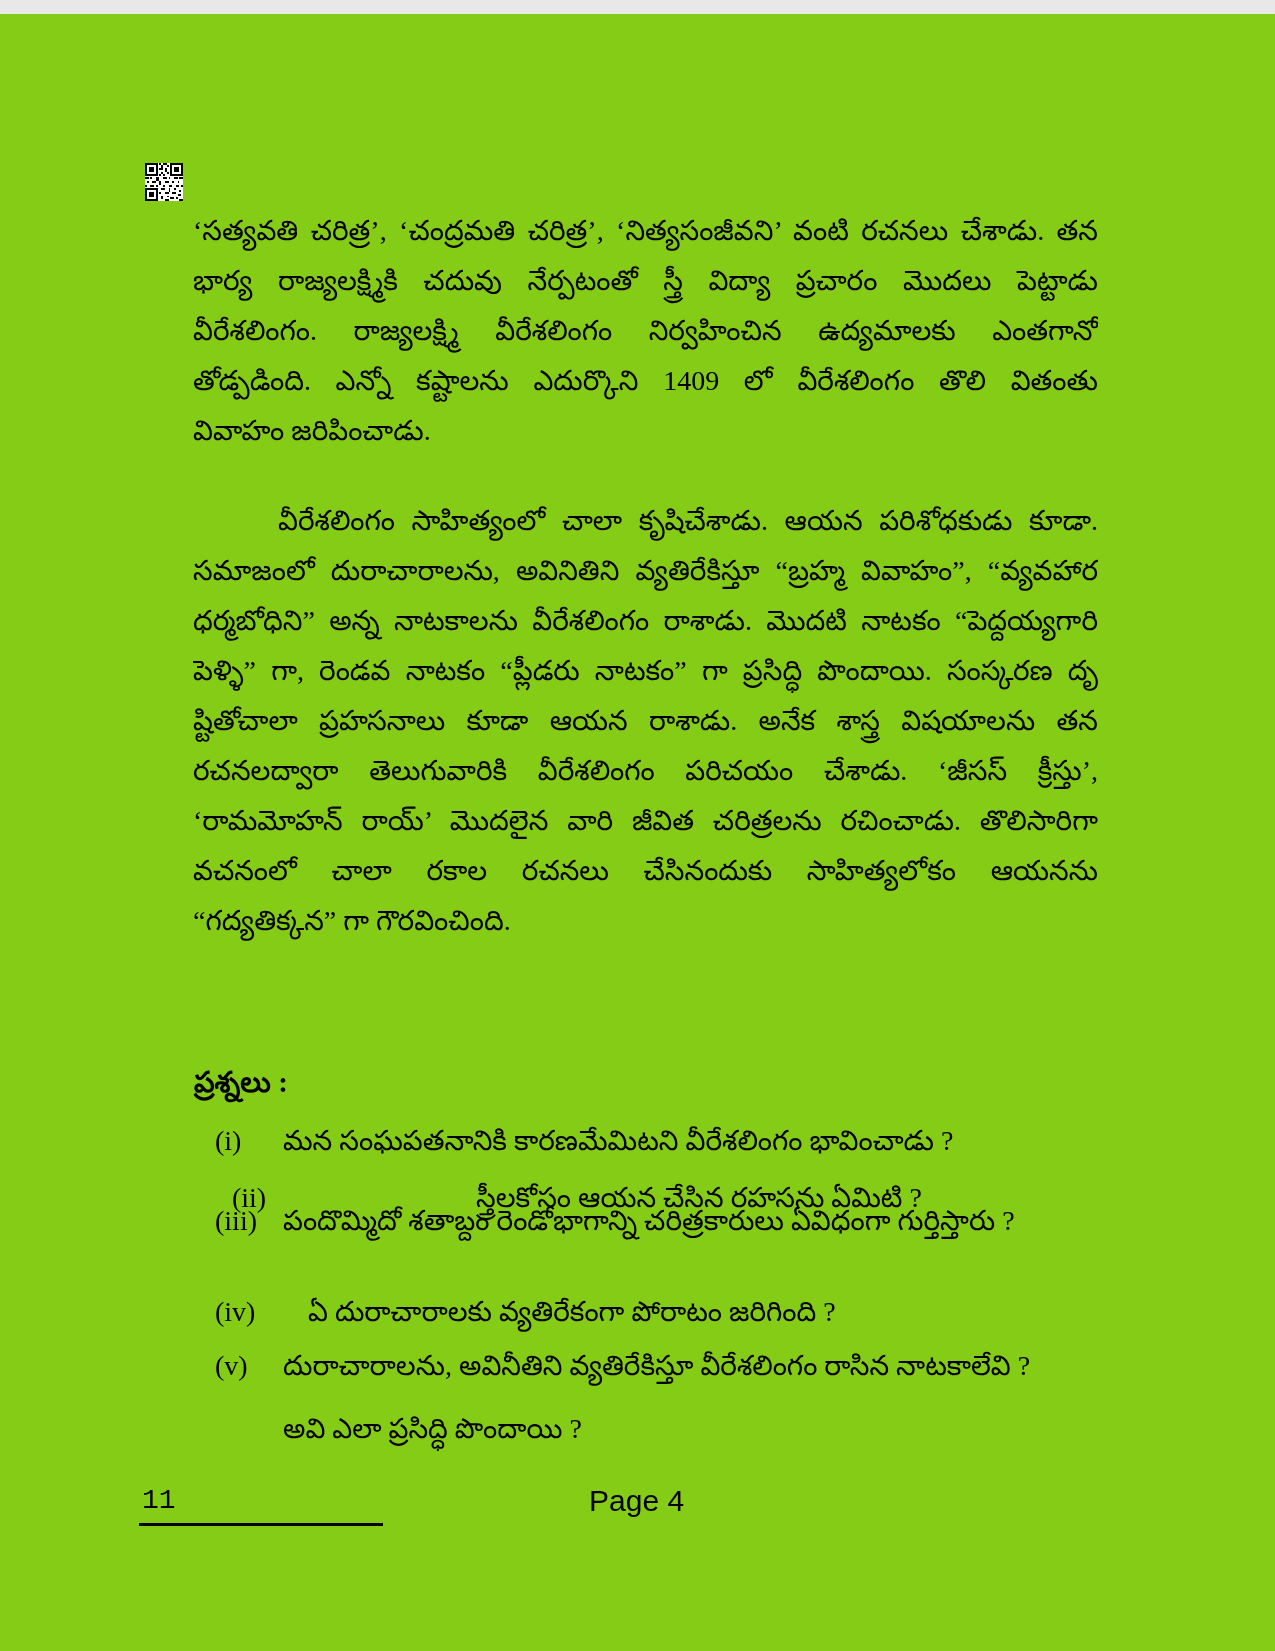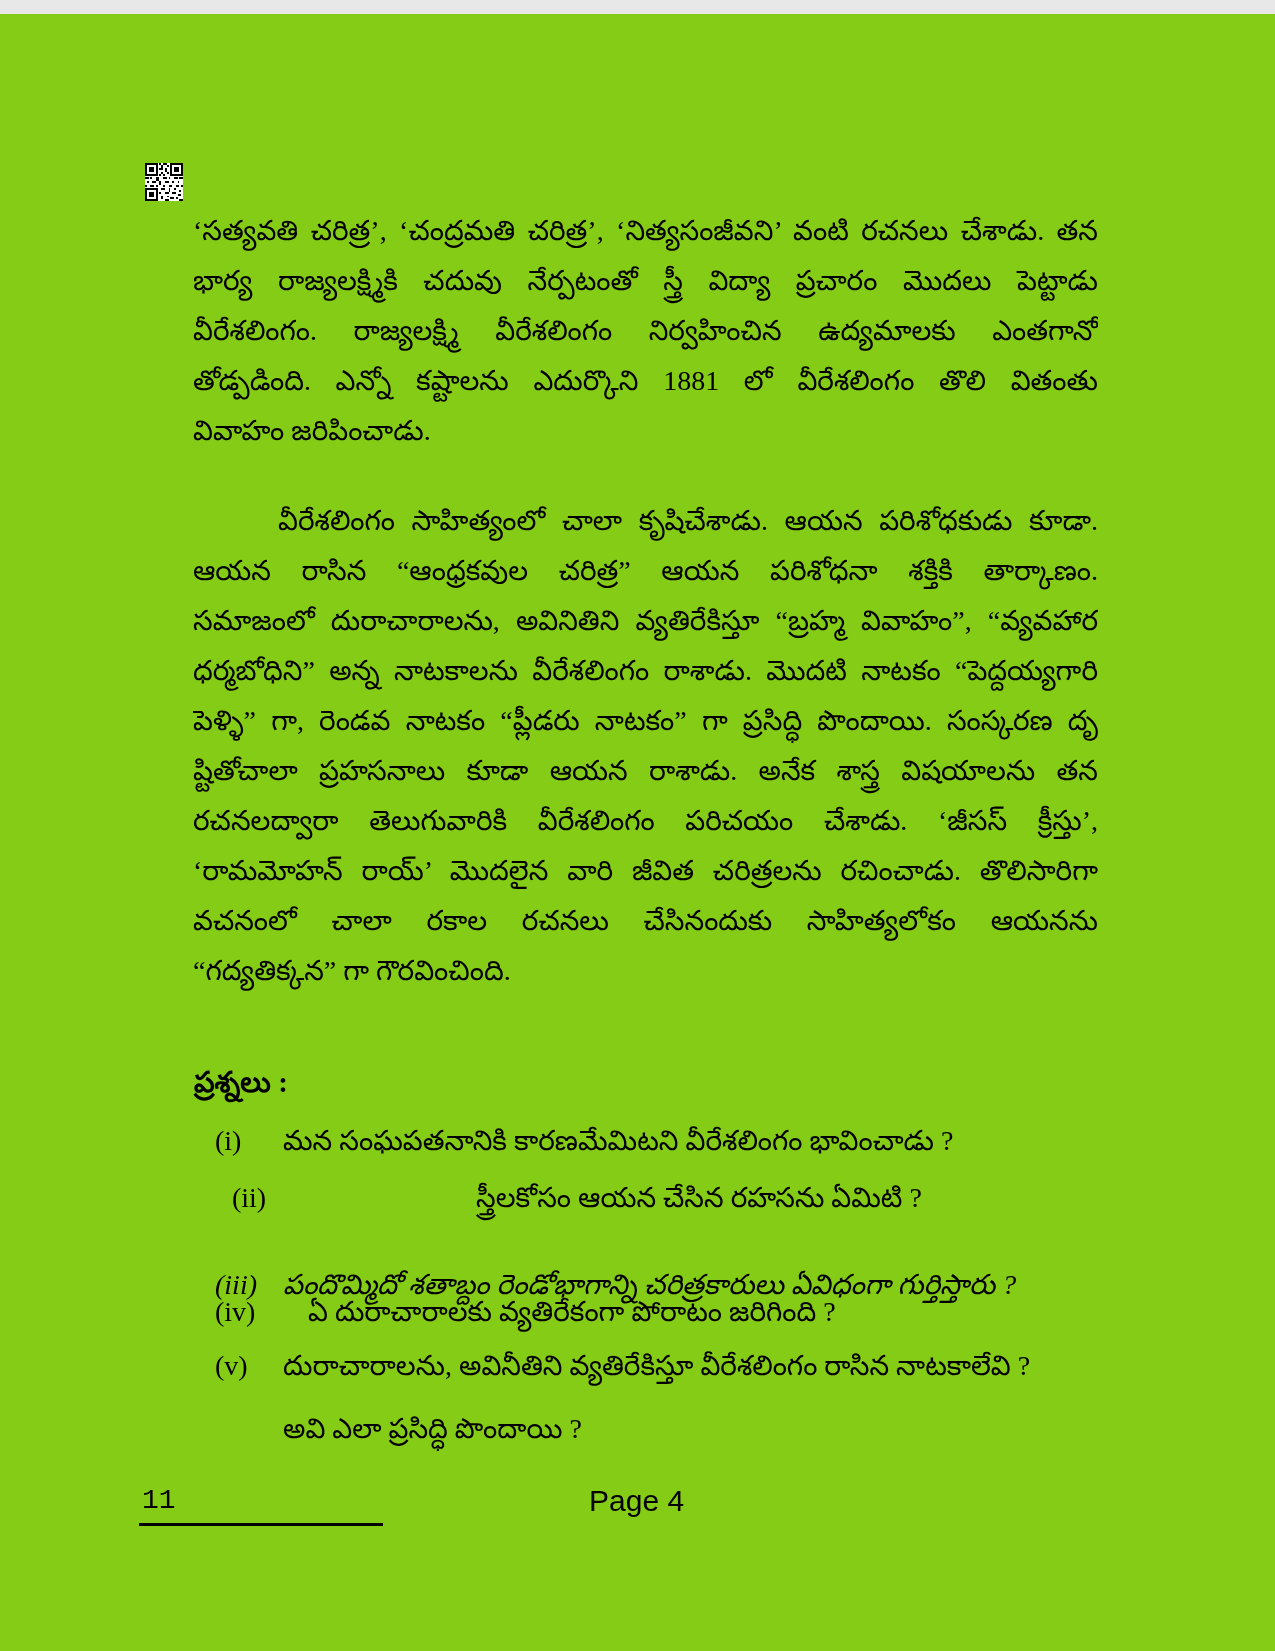--- a/index.html
+++ b/index.html
@@ -115,48 +115,47 @@
         <rect x="17" y="19" width="1" height="1" fill="#000"></rect>
       <rect x="11" y="20" width="2" height="1" fill="#000"></rect>
         <rect x="19" y="20" width="2" height="1" fill="#000"></rect>
     </svg>
   </div>
 
   <div class="textblock" style="top:192px;">
     <div class="pline">‘సత్యవతి చరిత్ర’, ‘చంద్రమతి చరిత్ర’, ‘నిత్యసంజీవని’ వంటి రచనలు చేశాడు. తన</div>
     <div class="pline">భార్య రాజ్యలక్ష్మికి చదువు నేర్పటంతో స్త్రీ విద్యా ప్రచారం మొదలు పెట్టాడు</div>
     <div class="pline">వీరేశలింగం. రాజ్యలక్ష్మి వీరేశలింగం నిర్వహించిన ఉద్యమాలకు ఎంతగానో</div>
-    <div class="pline">తోడ్పడింది. ఎన్నో కష్టాలను ఎదుర్కొని 1881 లో వీరేశలింగం తొలి వితంతు</div>
+    <div class="pline">తోడ్పడింది. ఎన్నో కష్టాలను ఎదుర్కొని 1409 లో వీరేశలింగం తొలి వితంతు</div>
     <div class="pline lastline">వివాహం జరిపించాడు.</div>
   </div>
 
   <div class="textblock" style="top:482px;">
     <div class="pline indent">వీరేశలింగం సాహిత్యంలో చాలా కృషిచేశాడు. ఆయన పరిశోధకుడు కూడా.</div>
-    <div class="pline">ఆయన రాసిన “ఆంధ్రకవుల చరిత్ర” ఆయన పరిశోధనా శక్తికి తార్కాణం.</div>
     <div class="pline">సమాజంలో దురాచారాలను, అవినితిని వ్యతిరేకిస్తూ “బ్రహ్మ వివాహం”, “వ్యవహార</div>
     <div class="pline">ధర్మబోధిని” అన్న నాటకాలను వీరేశలింగం రాశాడు. మొదటి నాటకం “పెద్దయ్యగారి</div>
     <div class="pline">పెళ్ళి” గా, రెండవ నాటకం “ప్లీడరు నాటకం” గా ప్రసిద్ధి పొందాయి. సంస్కరణ దృ</div>
     <div class="pline">ష్టితోచాలా ప్రహసనాలు కూడా ఆయన రాశాడు. అనేక శాస్త్ర విషయాలను తన</div>
     <div class="pline">రచనలద్వారా తెలుగువారికి వీరేశలింగం పరిచయం చేశాడు. ‘జీసస్ క్రీస్తు’,</div>
     <div class="pline">‘రామమోహన్ రాయ్’ మొదలైన వారి జీవిత చరిత్రలను రచించాడు. తొలిసారిగా</div>
     <div class="pline">వచనంలో చాలా రకాల రచనలు చేసినందుకు సాహిత్యలోకం ఆయనను</div>
     <div class="pline lastline">“గద్యతిక్కన” గా గౌరవించింది.</div>
   </div>
 
   <div class="q-header">ప్రశ్నలు :</div>
 
   <div class="q-row" style="top:1105px;">
     <span class="q-num">(i)</span>
     <span class="q-text">మన సంఘపతనానికి కారణమేమిటని వీరేశలింగం భావించాడు ?</span>
   </div>
   <div class="q-row" style="top:1162px;text-align:center;">
     <span class="q-num">(ii)</span>
     <span class="q-text">స్త్రీలకోసం ఆయన చేసిన రహసను ఏమిటి ?</span>
   </div>
-  <div class="q-row" style="top:1249px;font-style:italic;">
+  <div class="q-row" style="top:1185px;">
     <span class="q-num">(iii)</span>
     <span class="q-text">పందొమ్మిదో శతాబ్దం రెండోభాగాన్ని చరిత్రకారులు ఏవిధంగా గుర్తిస్తారు ?</span>
   </div>
   <div class="q-row" style="top:1276px;gap:25px;">
     <span class="q-num">(iv)</span>
     <span class="q-text">ఏ దురాచారాలకు వ్యతిరేకంగా పోరాటం జరిగింది ?</span>
   </div>
   <div class="q-row" style="top:1330px;">
     <span class="q-num">(v)</span>
     <span class="q-text">దురాచారాలను, అవినీతిని వ్యతిరేకిస్తూ వీరేశలింగం రాసిన నాటకాలేవి ?</span>

